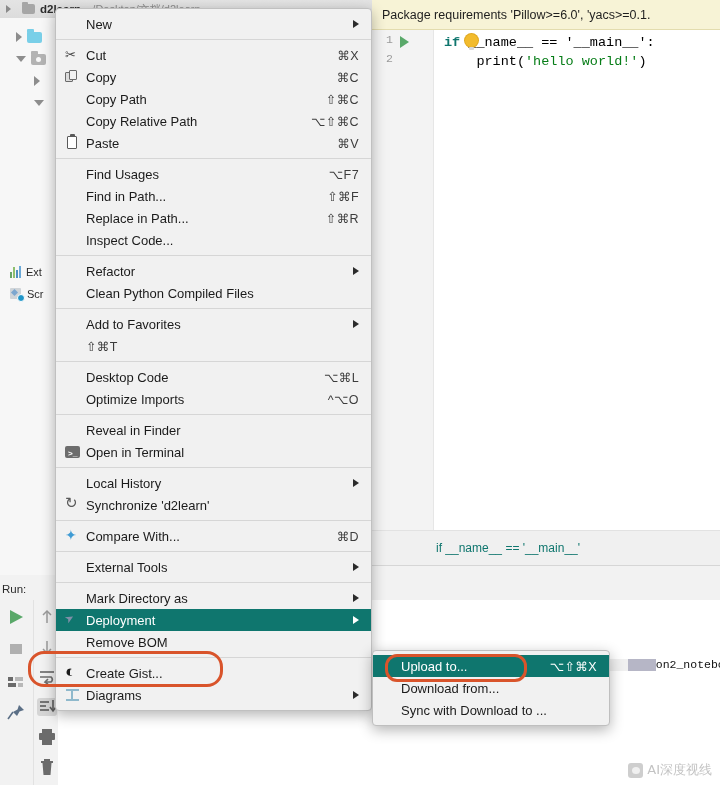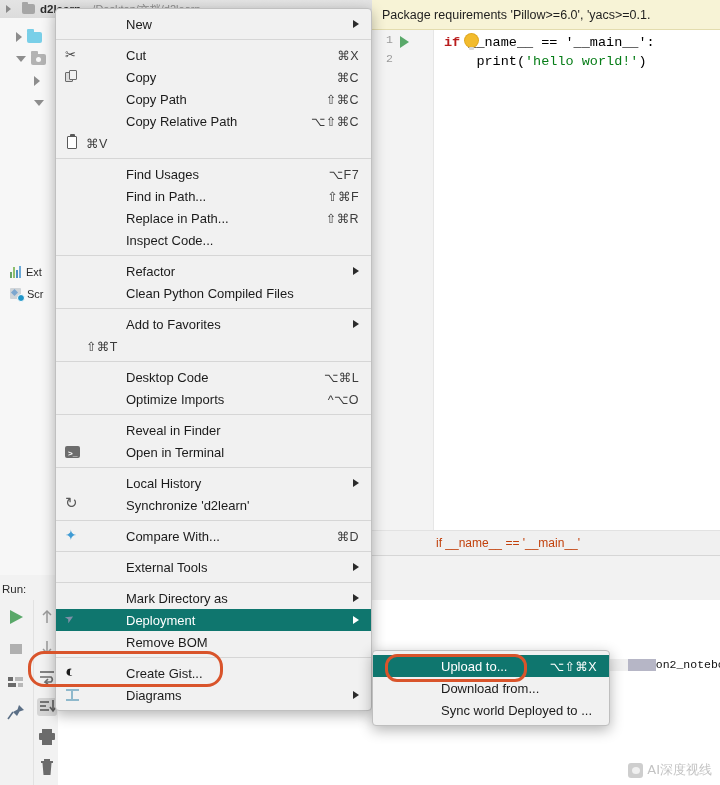--- a/index.html
+++ b/index.html
@@ -81,34 +81,34 @@
   .lnum{ position:absolute; right:40px; font-size:11.5px; color:#9a9a9a; font-family:"Liberation Mono", monospace;}
   .run-tri{
     position:absolute; left:28px; top:6px;
     width:0;height:0;border-top:6px solid transparent;border-bottom:6px solid transparent;border-left:9px solid #59a869;
   }
   .code{
     position:absolute; left:72px; top:3px; right:0;
     font-family:"Liberation Mono", monospace; font-size:13.5px; line-height:19px;
     color:#000; white-space:pre;
   }
-  .code .kw{ color:#b91c1c; font-weight:bold; }
+  .code .kw{ color:#0f766e; font-weight:bold; }
   .code .str{ color:#067d17; }
   .code .fn{ color:#000; }
   .bulb{
     position:absolute; left:93px; top:4px; width:13px;height:13px;border-radius:50%;
     background:#f2bb2d; box-shadow:0 0 0 1px #e0a920;
   }
   .bulb:after{ content:""; position:absolute; left:4px; bottom:-3px; width:5px; height:3px; background:#d8d8d8; border-radius:1px;}
 
   .breadcrumb{
-    position:absolute; left:372px; top:530px; right:0; height:26px;
+    position:absolute; left:372px; top:530px; right:0; height:36px;
     background:#f0f0f0; border-top:1px solid #e2e2e2; border-bottom:1px solid #d6d6d6;
     display:flex; align-items:center; padding-left:64px;
-    font-size:12px; color:#c2410c;
+    font-size:12px; color:#0f766e;
   }
 
   
   .run-label{
     position:absolute; left:0; top:578px; width:58px; height:22px;
     font-size:11.5px; color:#2b2b2b; display:flex; align-items:center; padding-left:2px;
   }
   .run-toolbar-a{
     position:absolute; left:0; top:600px; width:32px; bottom:0;
     background:#f2f2f2; display:flex; flex-direction:column; align-items:center; padding-top:6px; gap:14px;
@@ -134,21 +134,21 @@
   .ctx{
     position:absolute; left:55px; top:8px; width:317px;
     background:#f1f1f1; border:1px solid #c0c0c0; border-radius:4px;
     box-shadow:0 4px 14px rgba(0,0,0,.30);
     padding:4px 0; font-size:13px; color:#1b1b1b; z-index:40;
   }
   .mi{
     position:relative; height:22px; display:flex; align-items:center;
     padding-left:30px; padding-right:12px; white-space:nowrap;
   }
-  .mi .lbl{ flex:1;margin-left:40px; }
+  .mi .lbl{ flex:1; }
   .mi .acc{ color:#3c3c3c; font-size:12.5px; letter-spacing:.4px; }
   .mi .arrow{
     width:0;height:0;border-top:4.5px solid transparent;border-bottom:4.5px solid transparent;
     border-left:6px solid #2b2b2b; margin-left:6px;
   }
   .mi.sel{ background:#0f766e; color:#fff; }
   .mi.sel .acc{ color:#fff; }
   .mi.sel .arrow{ border-left-color:#fff; }
   .sep{ height:1px; background:#d6d6d6; margin:4px 0; }
   .mi .mico{ position:absolute; left:9px; top:3px; width:16px; height:16px; }
@@ -380,20 +380,21 @@
     </div>
     <div class="mi">
       <span class="lbl">Copy Relative Path</span>
       <span class="acc">⌥⇧⌘C</span>
     </div>
     <div class="mi">
       <span class="mico ico-paste">
         <i></i>
         <b></b>
       </span>
+      <span class="lbl">Paste</span>
       <span class="acc">⌘V</span>
     </div>
     <div class="sep"></div>
     <div class="mi">
       <span class="lbl">Find Usages</span>
       <span class="acc">⌥F7</span>
     </div>
     <div class="mi">
       <span class="lbl">Find in Path...</span>
       <span class="acc">⇧⌘F</span>
@@ -492,21 +493,21 @@
 
 <div class="submenu" id="submenu">
     <div class="mi sel">
       <span class="lbl">Upload to...</span>
       <span class="acc">⌥⇧⌘X</span>
     </div>
     <div class="mi">
       <span class="lbl">Download from...</span>
     </div>
     <div class="mi">
-      <span class="lbl">Sync world Deployed to ...</span>
+      <span class="lbl">Sync with Download to ...</span>
     </div>
   </div>
 
 <div class="annot" style="left:28px; top:651px; width:195px; height:36px;"></div>
 <div class="annot" style="left:385px; top:654px; width:142px; height:28px; border-radius:12px;"></div>
 
 <div class="watermark">
   <span class="wm-badge"></span>
   <span>AI深度视线</span>
 </div>

